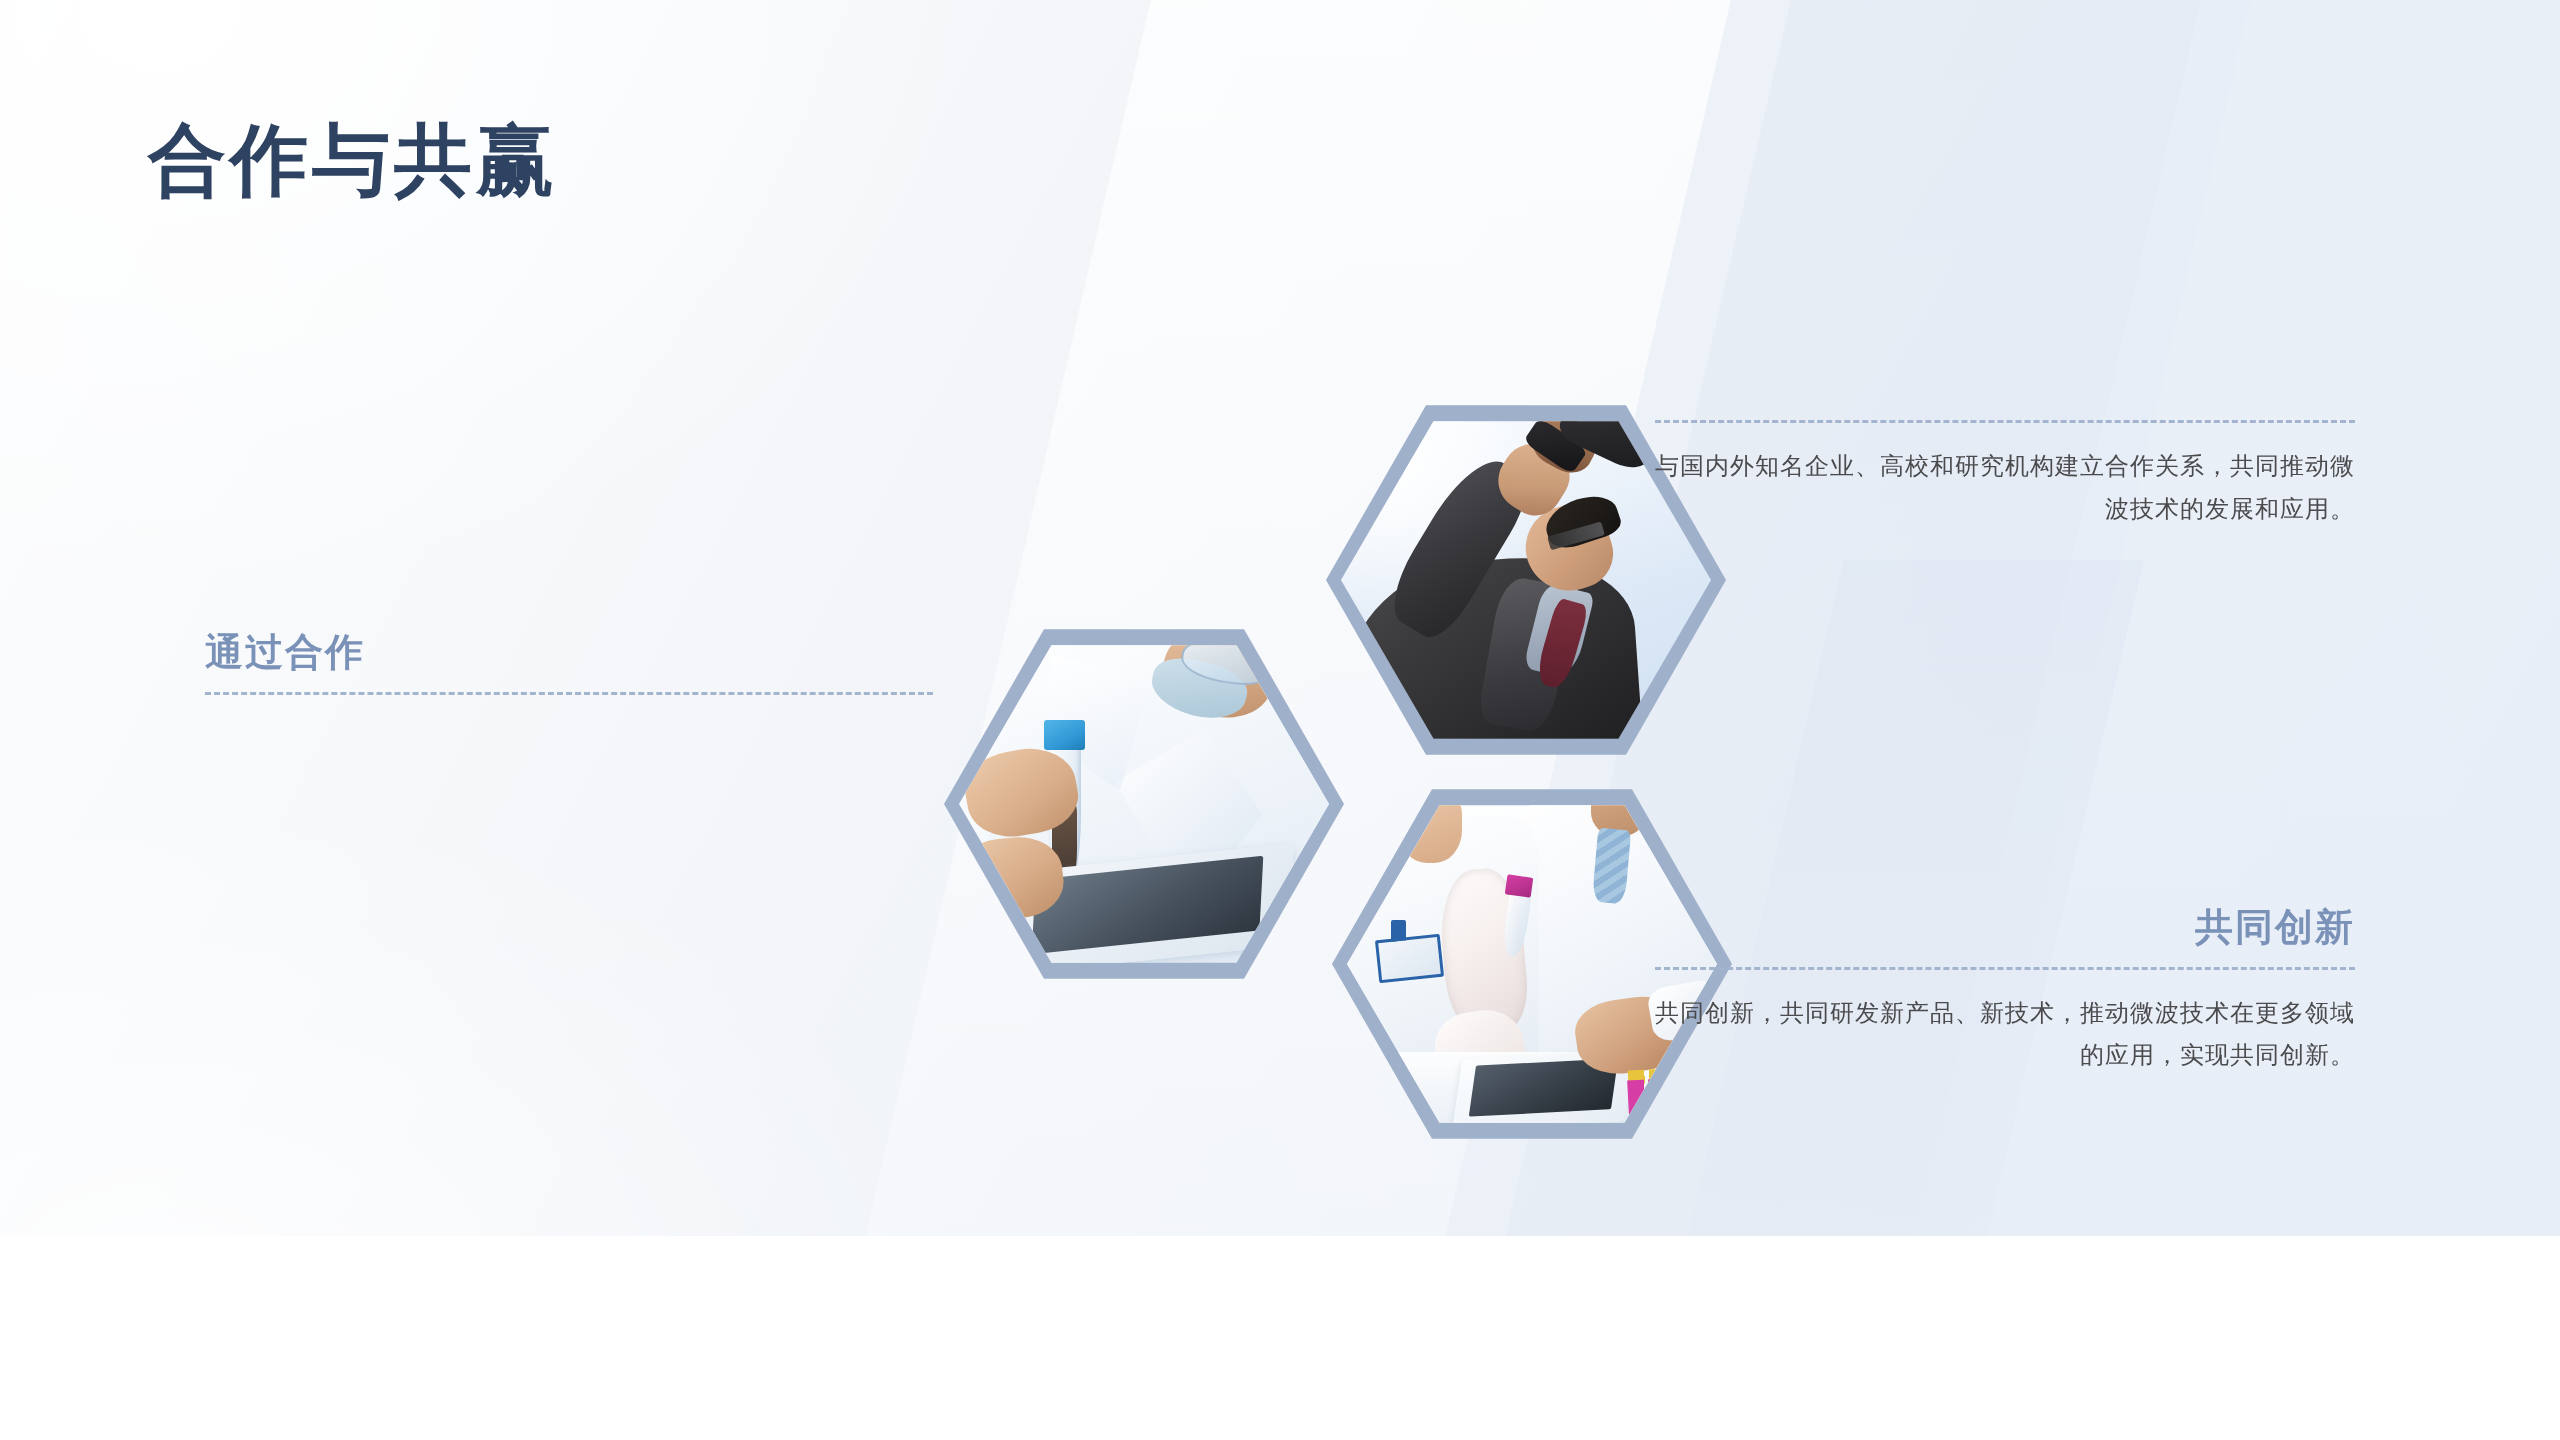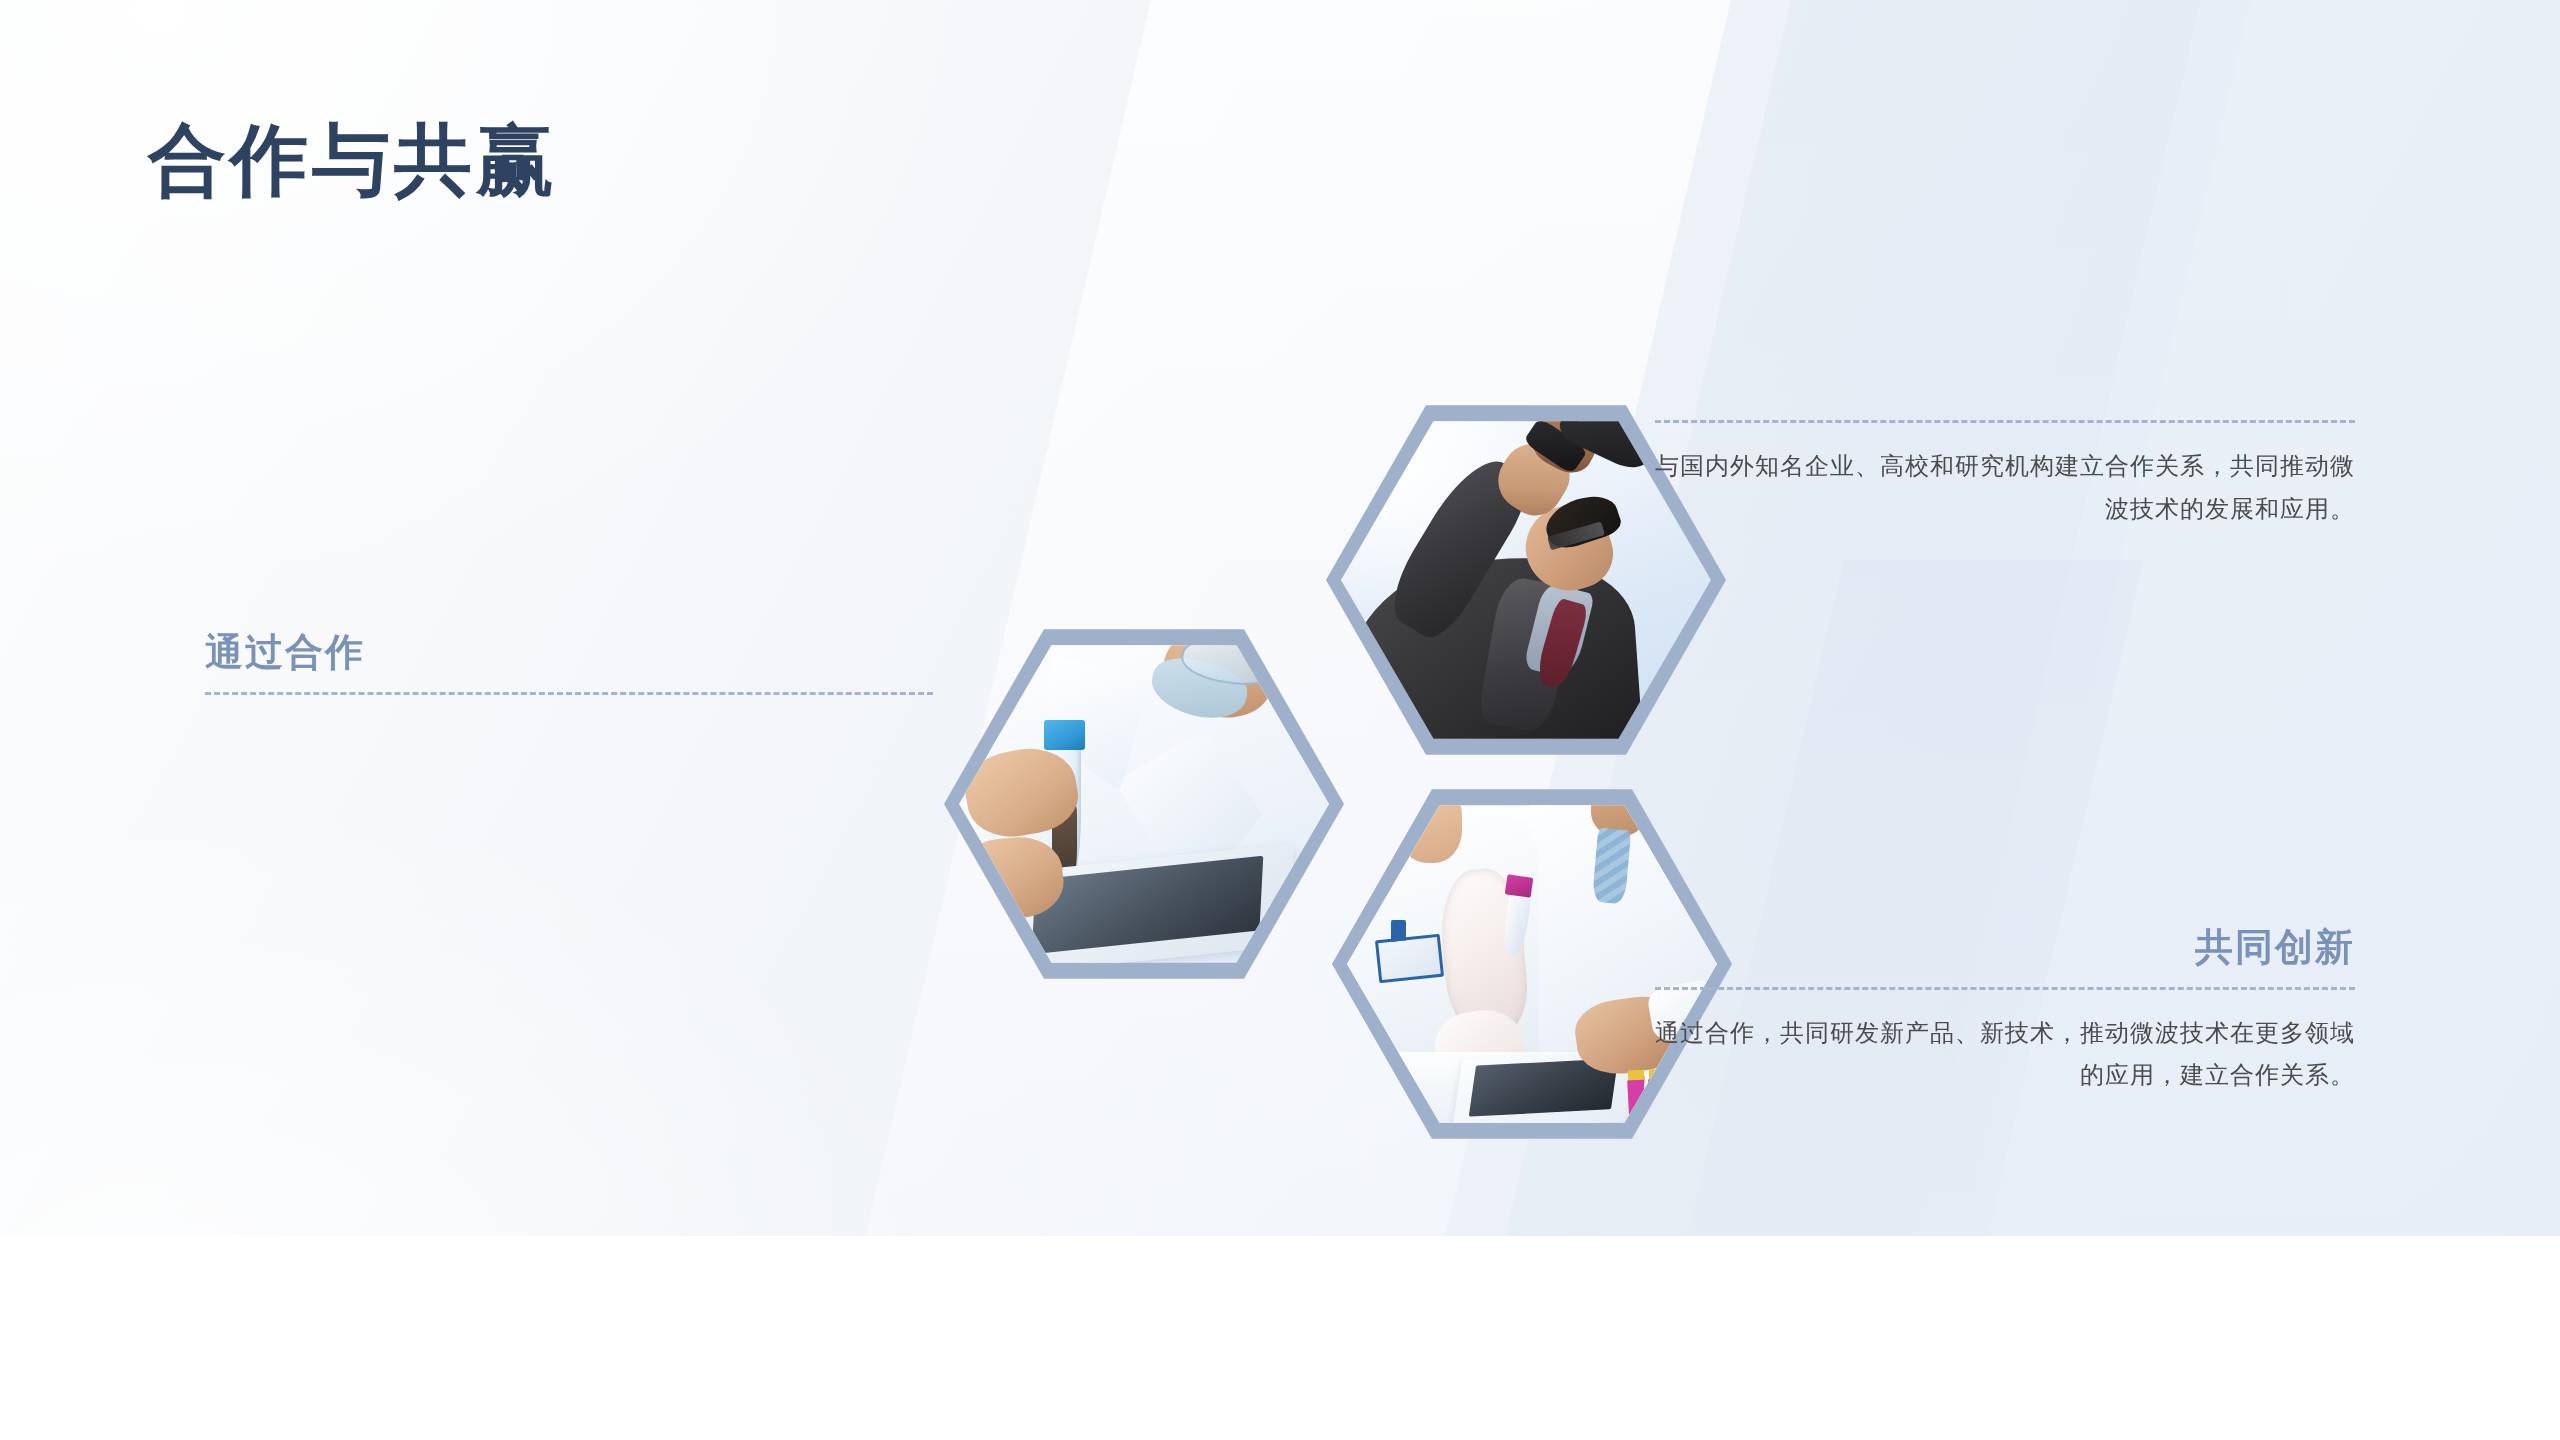--- a/index.html
+++ b/index.html
@@ -496,21 +496,21 @@
   }
   .block .body {
     font-size: 24px;
     line-height: 1.78;
     color: #4b4b4d;
     letter-spacing: 1px;
   }
 
   #block-share { left: 205px; top: 630px; width: 728px; text-align: left; }
   #block-partner { left: 1655px; top: 404px; width: 700px; text-align: right; }
-  #block-innovate { left: 1655px; top: 925px; width: 700px; text-align: right; }
+  #block-innovate { left: 1655px; top: 905px; width: 700px; text-align: right; }
 </style>
 </head>
 <body>
 
 <div id="slide">
 
   <div class="band band-a"></div>
   <div class="band band-b"></div>
   <div class="band band-c"></div>
   <div class="band band-d"></div>
@@ -594,16 +594,16 @@
   </div>
 
   <div class="block" id="block-partner">
     <div class="rule"></div>
     <div class="body">与国内外知名企业、高校和研究机构建立合作关系，共同推动微波技术的发展和应用。</div>
   </div>
 
   <div class="block" id="block-innovate">
     <div class="heading">共同创新</div>
     <div class="rule"></div>
-    <div class="body">通过合作，共同研发新产品、新技术，推动微波技术在更多领域的应用，建立合作关系。</div>
+    <div class="body">共同创新，共同研发新产品、新技术，推动微波技术在更多领域的应用，实现共同创新。</div>
   </div>
 
 </div>
 
 </body></html>

